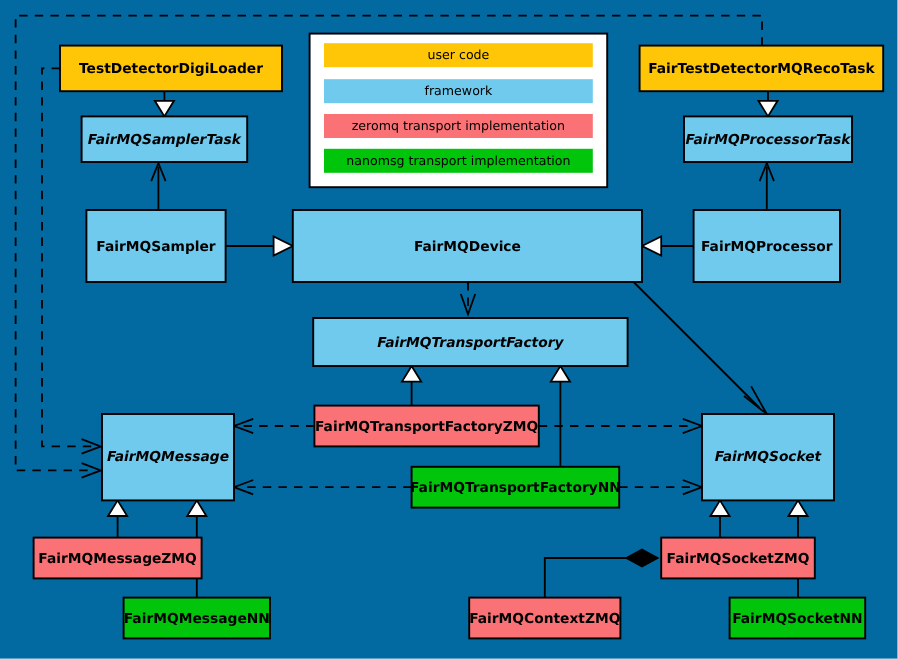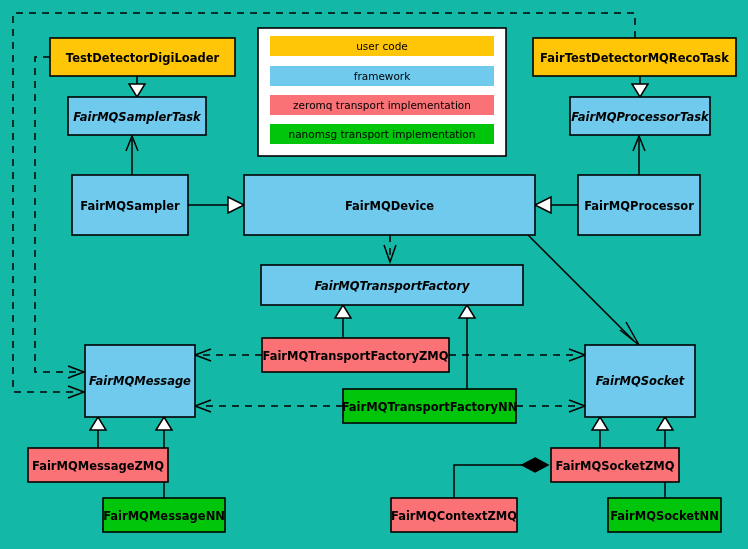--- a/index.html
+++ b/index.html
@@ -4,21 +4,21 @@
 <style>
   html, body {
     margin: 0;
     padding: 0;
     background: #ffffff;
   }
   #diagram-root {
     position: relative;
     width: 748px;
     height: 549px;
-    background: #14b8a6;
+    background: #0369a1;
     font-family: "DejaVu Sans", sans-serif;
     overflow: hidden;
   }
   svg#uml-canvas {
     position: absolute;
     top: 0;
     left: 0;
     width: 748px;
     height: 549px;
     display: block;

